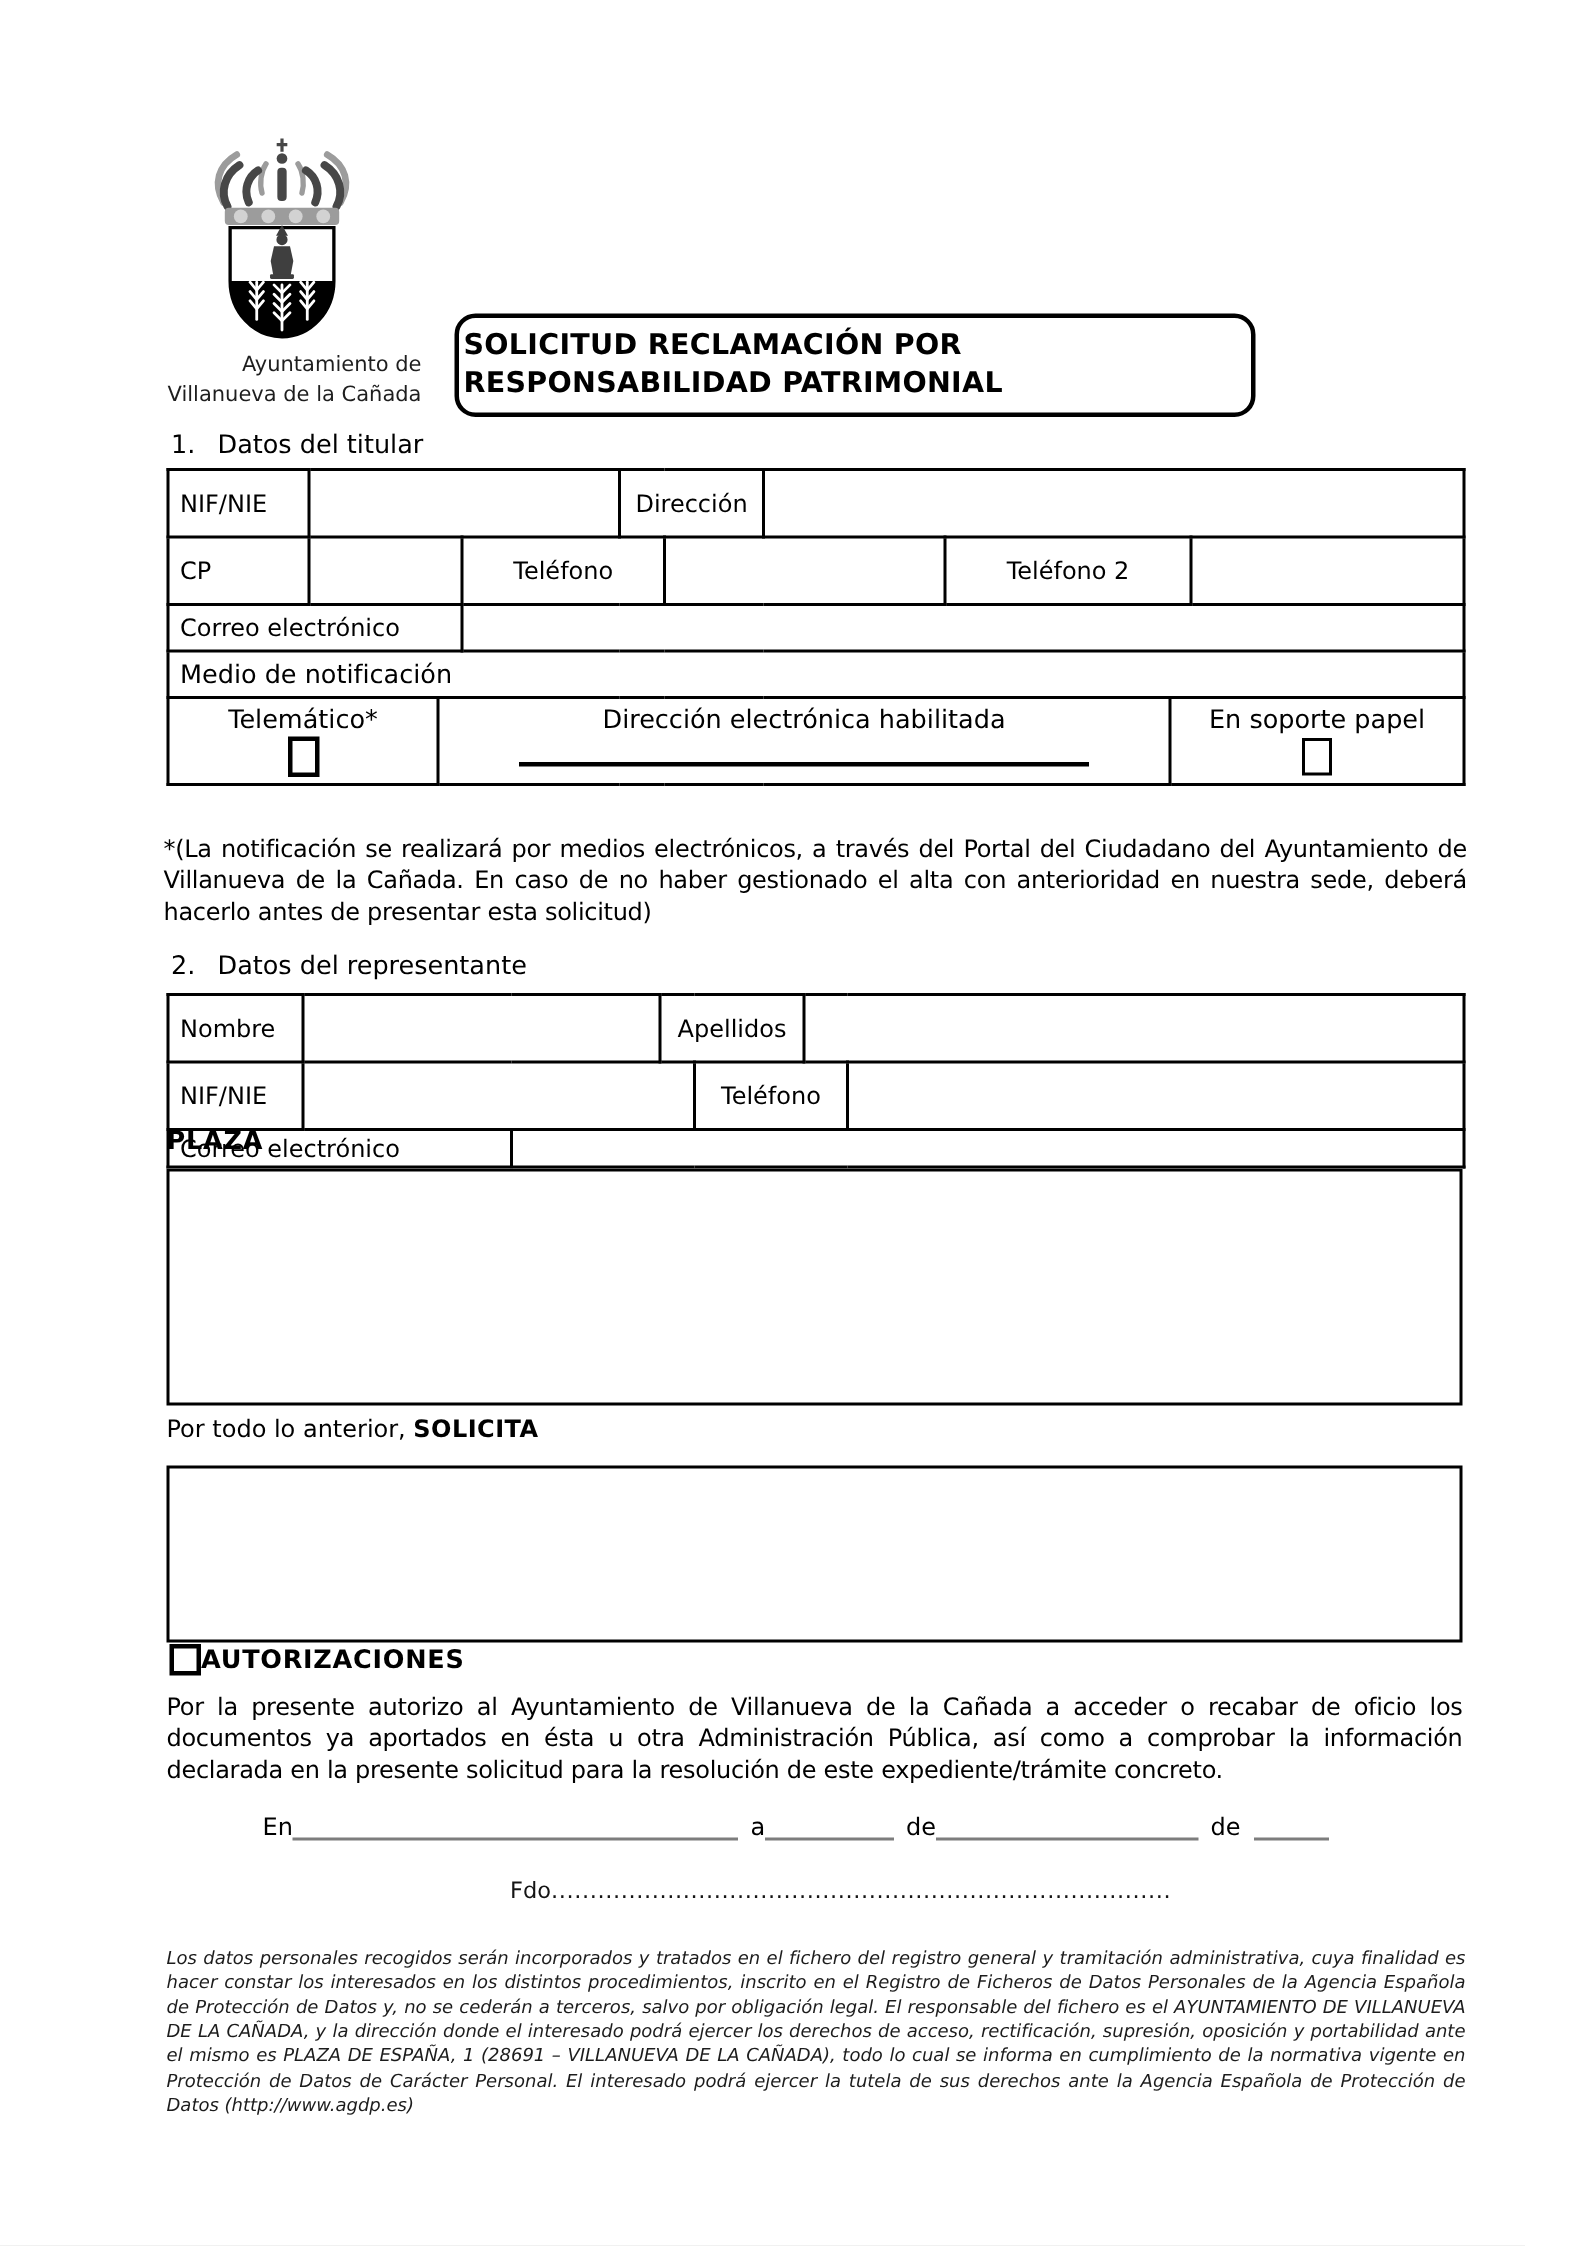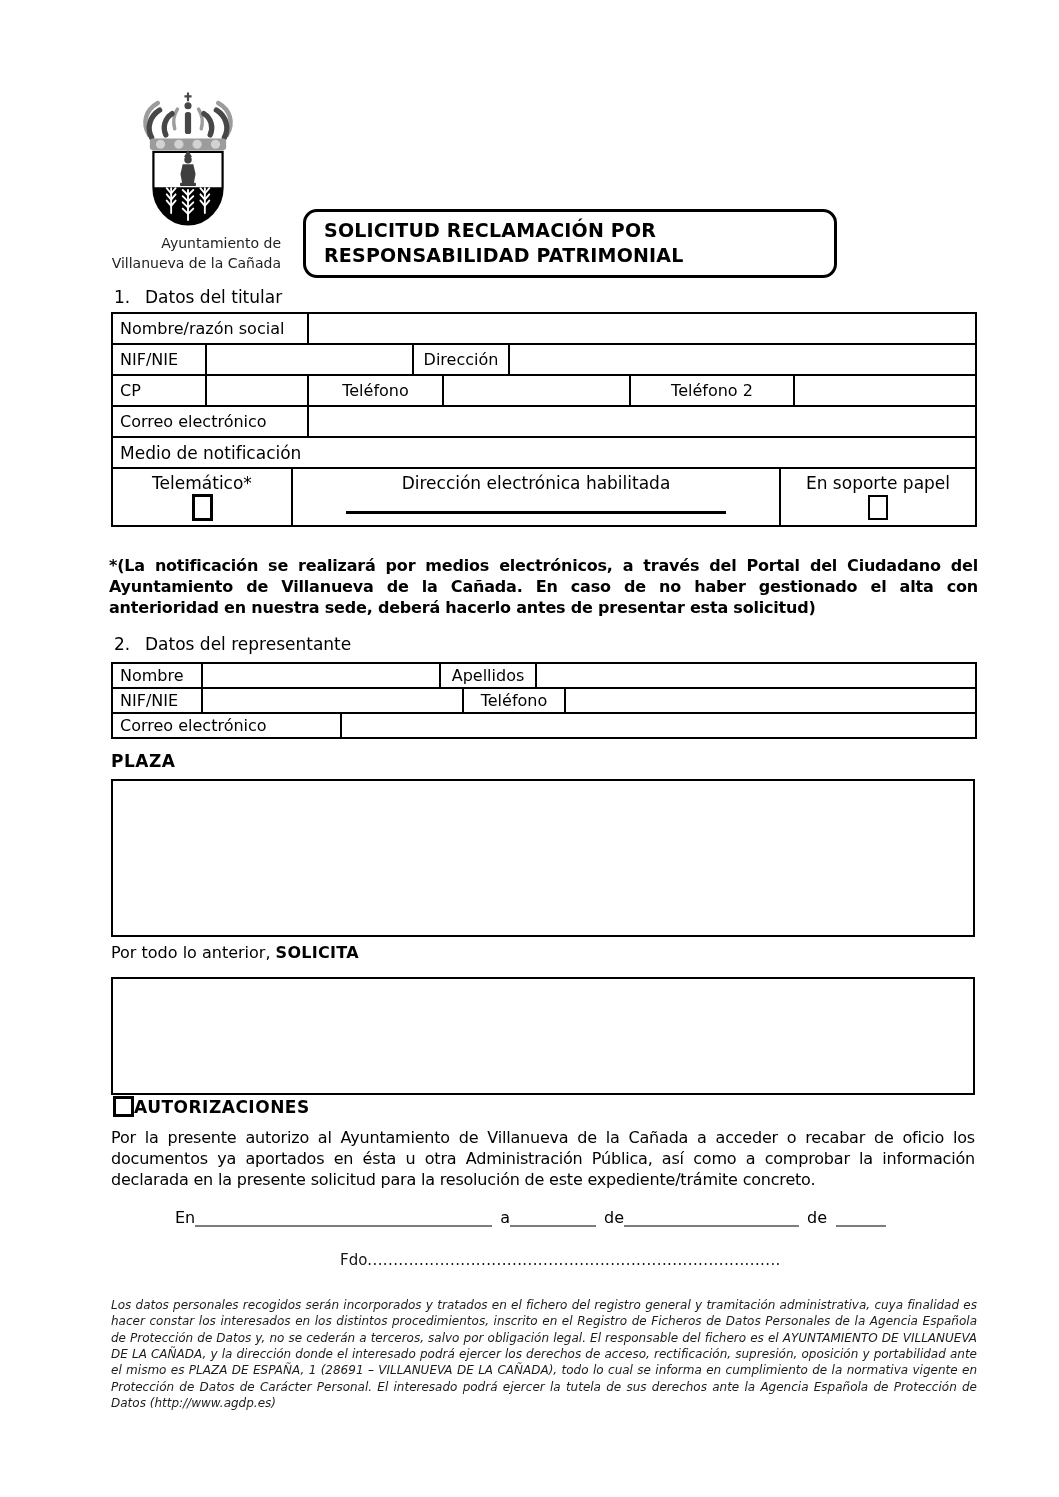--- a/index.html
+++ b/index.html
@@ -12,52 +12,52 @@
   .abs { position:absolute; }
 
   
   #logo-block { left:95px; top:88px; width:186px; text-align:right; }
   #logo-block svg { display:block; margin:0 auto; }
   .org-name { font-size:14px; line-height:1.45; color:#1e1e1e; margin-top:5px; }
 
   #title-box {
     left:303px; top:209px; width:534px; border:3px solid #000; border-radius:14px;
     font-weight:bold; font-size:19px; line-height:1.32; letter-spacing:.2px;
-    padding:6px 10px 7px 18px;
+    padding:6px 10px 7px 3px;
   }
 
   
   .sec-heading { font-size:17px; display:flex; white-space:nowrap; }
   .sec-heading .num { width:33px; padding-left:2px; }
   #heading1 { left:112px; top:287px; }
   #heading2 { left:112px; top:634px; }
 
   
   .form-table { position:absolute; border-collapse:collapse; table-layout:fixed; background:#fff; }
   #table1 { left:111px; top:312px; width:864px; }
   #table2 { left:111px; top:662px; width:864px; }
   .form-table td {
     border:2px solid #000; font-size:16px; height:31px; padding:2px 7px;
     vertical-align:middle; overflow:hidden; white-space:nowrap;
   }
   #table2 td { height:20px; }
-  td.lblc { text-align:center; padding:2px 2px; }
+  td.lblc { text-align:center; padding:12px 2px; }
   td.hdr  { text-align:left; font-size:17px; }
 
   tr.notif-row td { height:58px; padding:0; vertical-align:top; }
   .notif-cell { display:flex; flex-direction:column; align-items:center; height:100%; }
   .notif-label { font-size:17px; margin-top:4px; white-space:nowrap; }
   .cb { background:#fff; border:3px solid #000; }
   .cb-tele  { width:21px; height:27px; margin-top:1px; }
   .cb-papel { width:20px; height:25px; border-width:2.5px; margin-top:2px; }
   .deh-line { width:380px; height:0; border-bottom:3px solid #000; margin-top:18px; }
 
   .note {
     left:109px; top:556px; width:869px; font-size:16px; line-height:1.31;
-    text-align:justify; letter-spacing:-.2px;font-weight:bold;
+    text-align:justify; letter-spacing:-.2px;
   }
 
   
   #expone-heading { left:111px; top:751px; font-weight:bold; font-size:17px; letter-spacing:.5px; }
   .big-box { border:2px solid #000; background:#fff; }
   #expone-box   { left:111px; top:779px; width:864px; height:158px; }
   #solicita-line { left:111px; top:943px; font-size:16px; }
   #solicita-line b { letter-spacing:.3px; }
   #solicita-box { left:111px; top:977px; width:864px; height:118px; }
 
@@ -166,24 +166,20 @@
         <col style="width:105px">
       <col style="width:30px">
         <col style="width:66px">
         <col style="width:121px">
         <col style="width:64px">
       <col style="width:86px">
         <col style="width:14px">
         <col style="width:182px">
     </colgroup>
     <tbody>
-        <tr>
-      <td colspan="3">Nombre/razón social</td>
-      <td colspan="8"></td>
-    </tr>
     <tr>
       <td>NIF/NIE</td>
       <td colspan="3"></td>
       <td colspan="2" class="lblc">Dirección</td>
       <td colspan="5"></td>
     </tr>
     <tr>
       <td>CP</td>
       <td colspan="2"></td>
       <td colspan="2" class="lblc">Teléfono</td>

